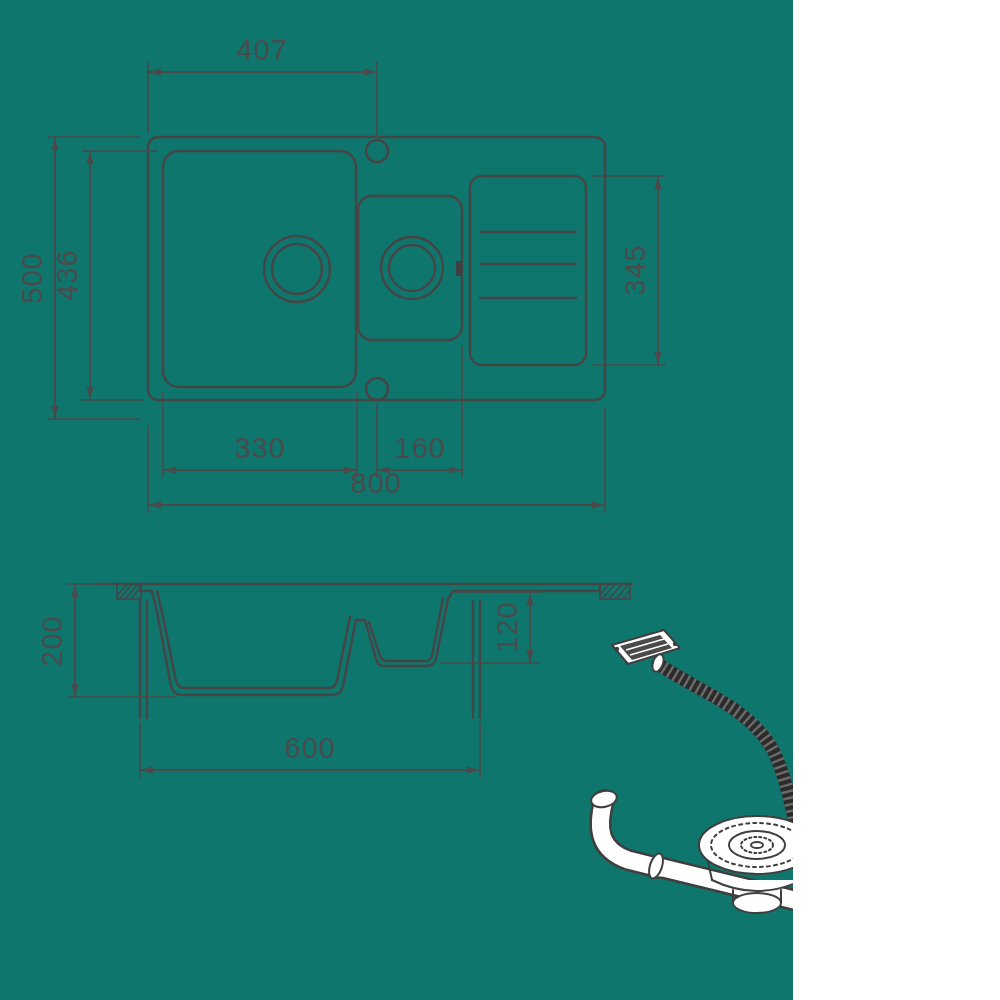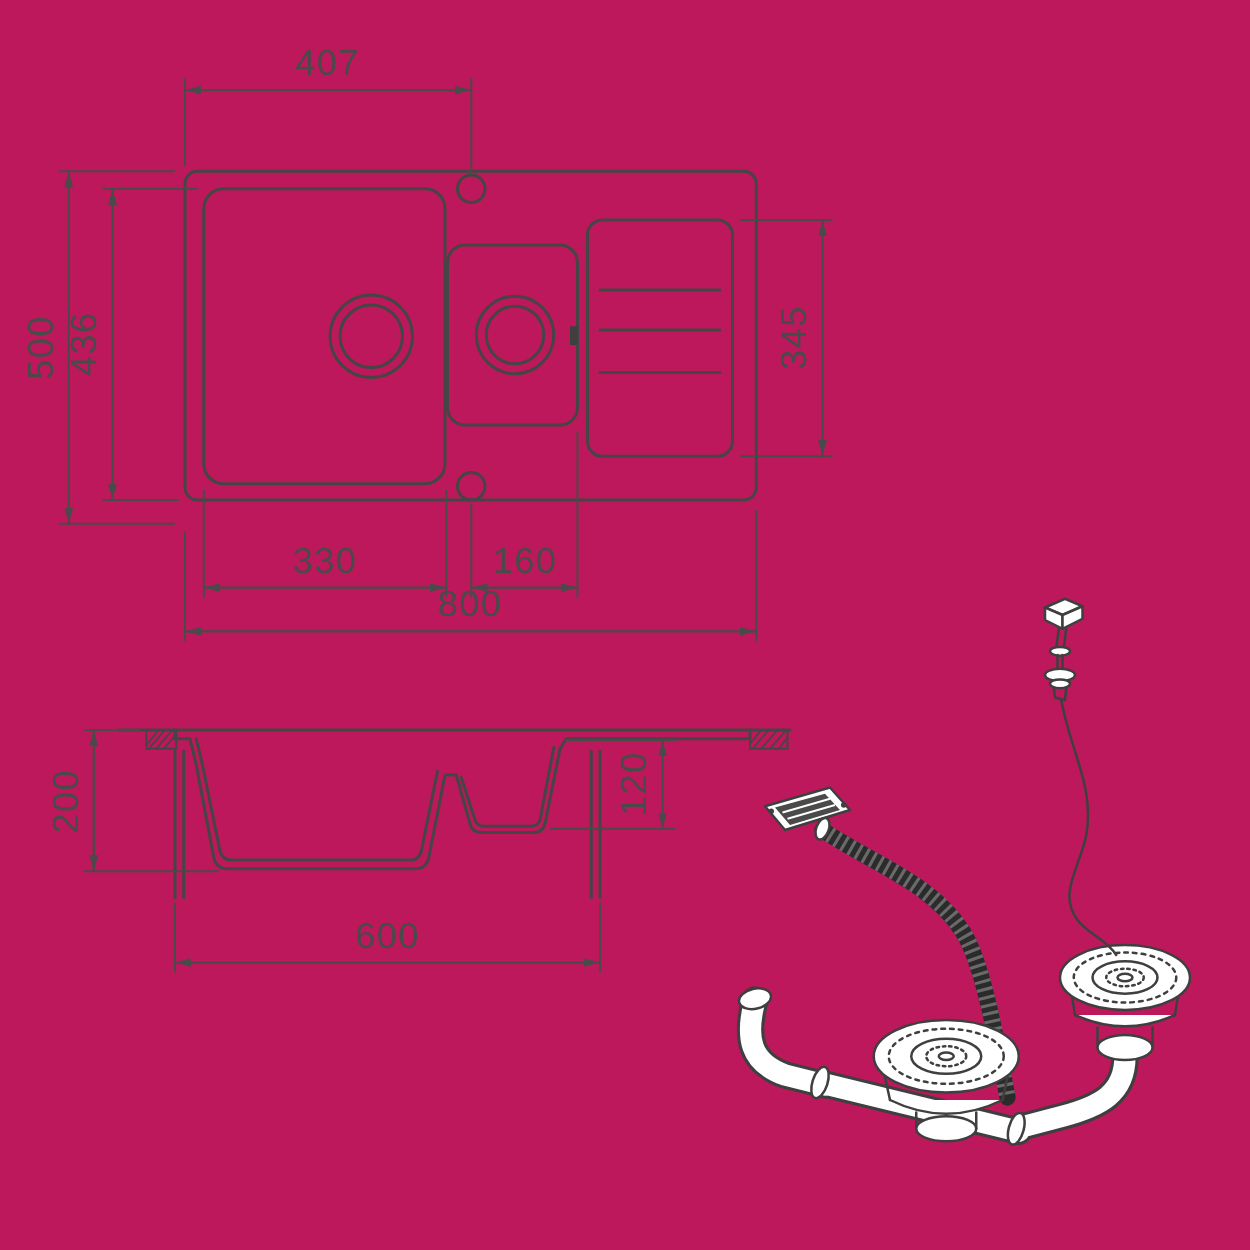--- a/index.html
+++ b/index.html
@@ -1,16 +1,16 @@
 <!DOCTYPE html>
 <html><head>
 <meta charset="utf-8">
 <style>
   html,body{margin:0;padding:0;background:#ffffff;}
-  .stage{width:1000px;height:1000px;position:relative;background:#be185d;overflow:hidden;}
+  .stage{width:793px;height:1000px;position:relative;background:#0f766e;overflow:hidden;}
   .draw{stroke:#454545;stroke-width:2.4;fill:none;stroke-linejoin:round;stroke-linecap:round;}
   .thin{stroke:#454545;stroke-width:1.6;fill:none;}
   .ext{stroke:#4a4a4a;stroke-width:1.6;fill:none;}
   .dim{stroke:#4a4a4a;stroke-width:1.8;fill:none;}
   .hatch{stroke:#454545;stroke-width:1.4;fill:none;}
   .dimtext{font-family:"Liberation Sans","DejaVu Sans",sans-serif;font-size:29px;fill:#4a4a4a;letter-spacing:1px;}
   .iso{stroke:#3f3f3f;stroke-width:2;fill:none;stroke-linejoin:round;stroke-linecap:round;}
   .pipe-out{stroke:#3f3f3f;stroke-width:22;fill:none;stroke-linecap:round;stroke-linejoin:round;}
   .pipe-in{stroke:#ffffff;stroke-width:17;fill:none;stroke-linecap:round;stroke-linejoin:round;}
   .hose-base{stroke:#2b2b2b;stroke-width:13;fill:none;stroke-linecap:round;}

